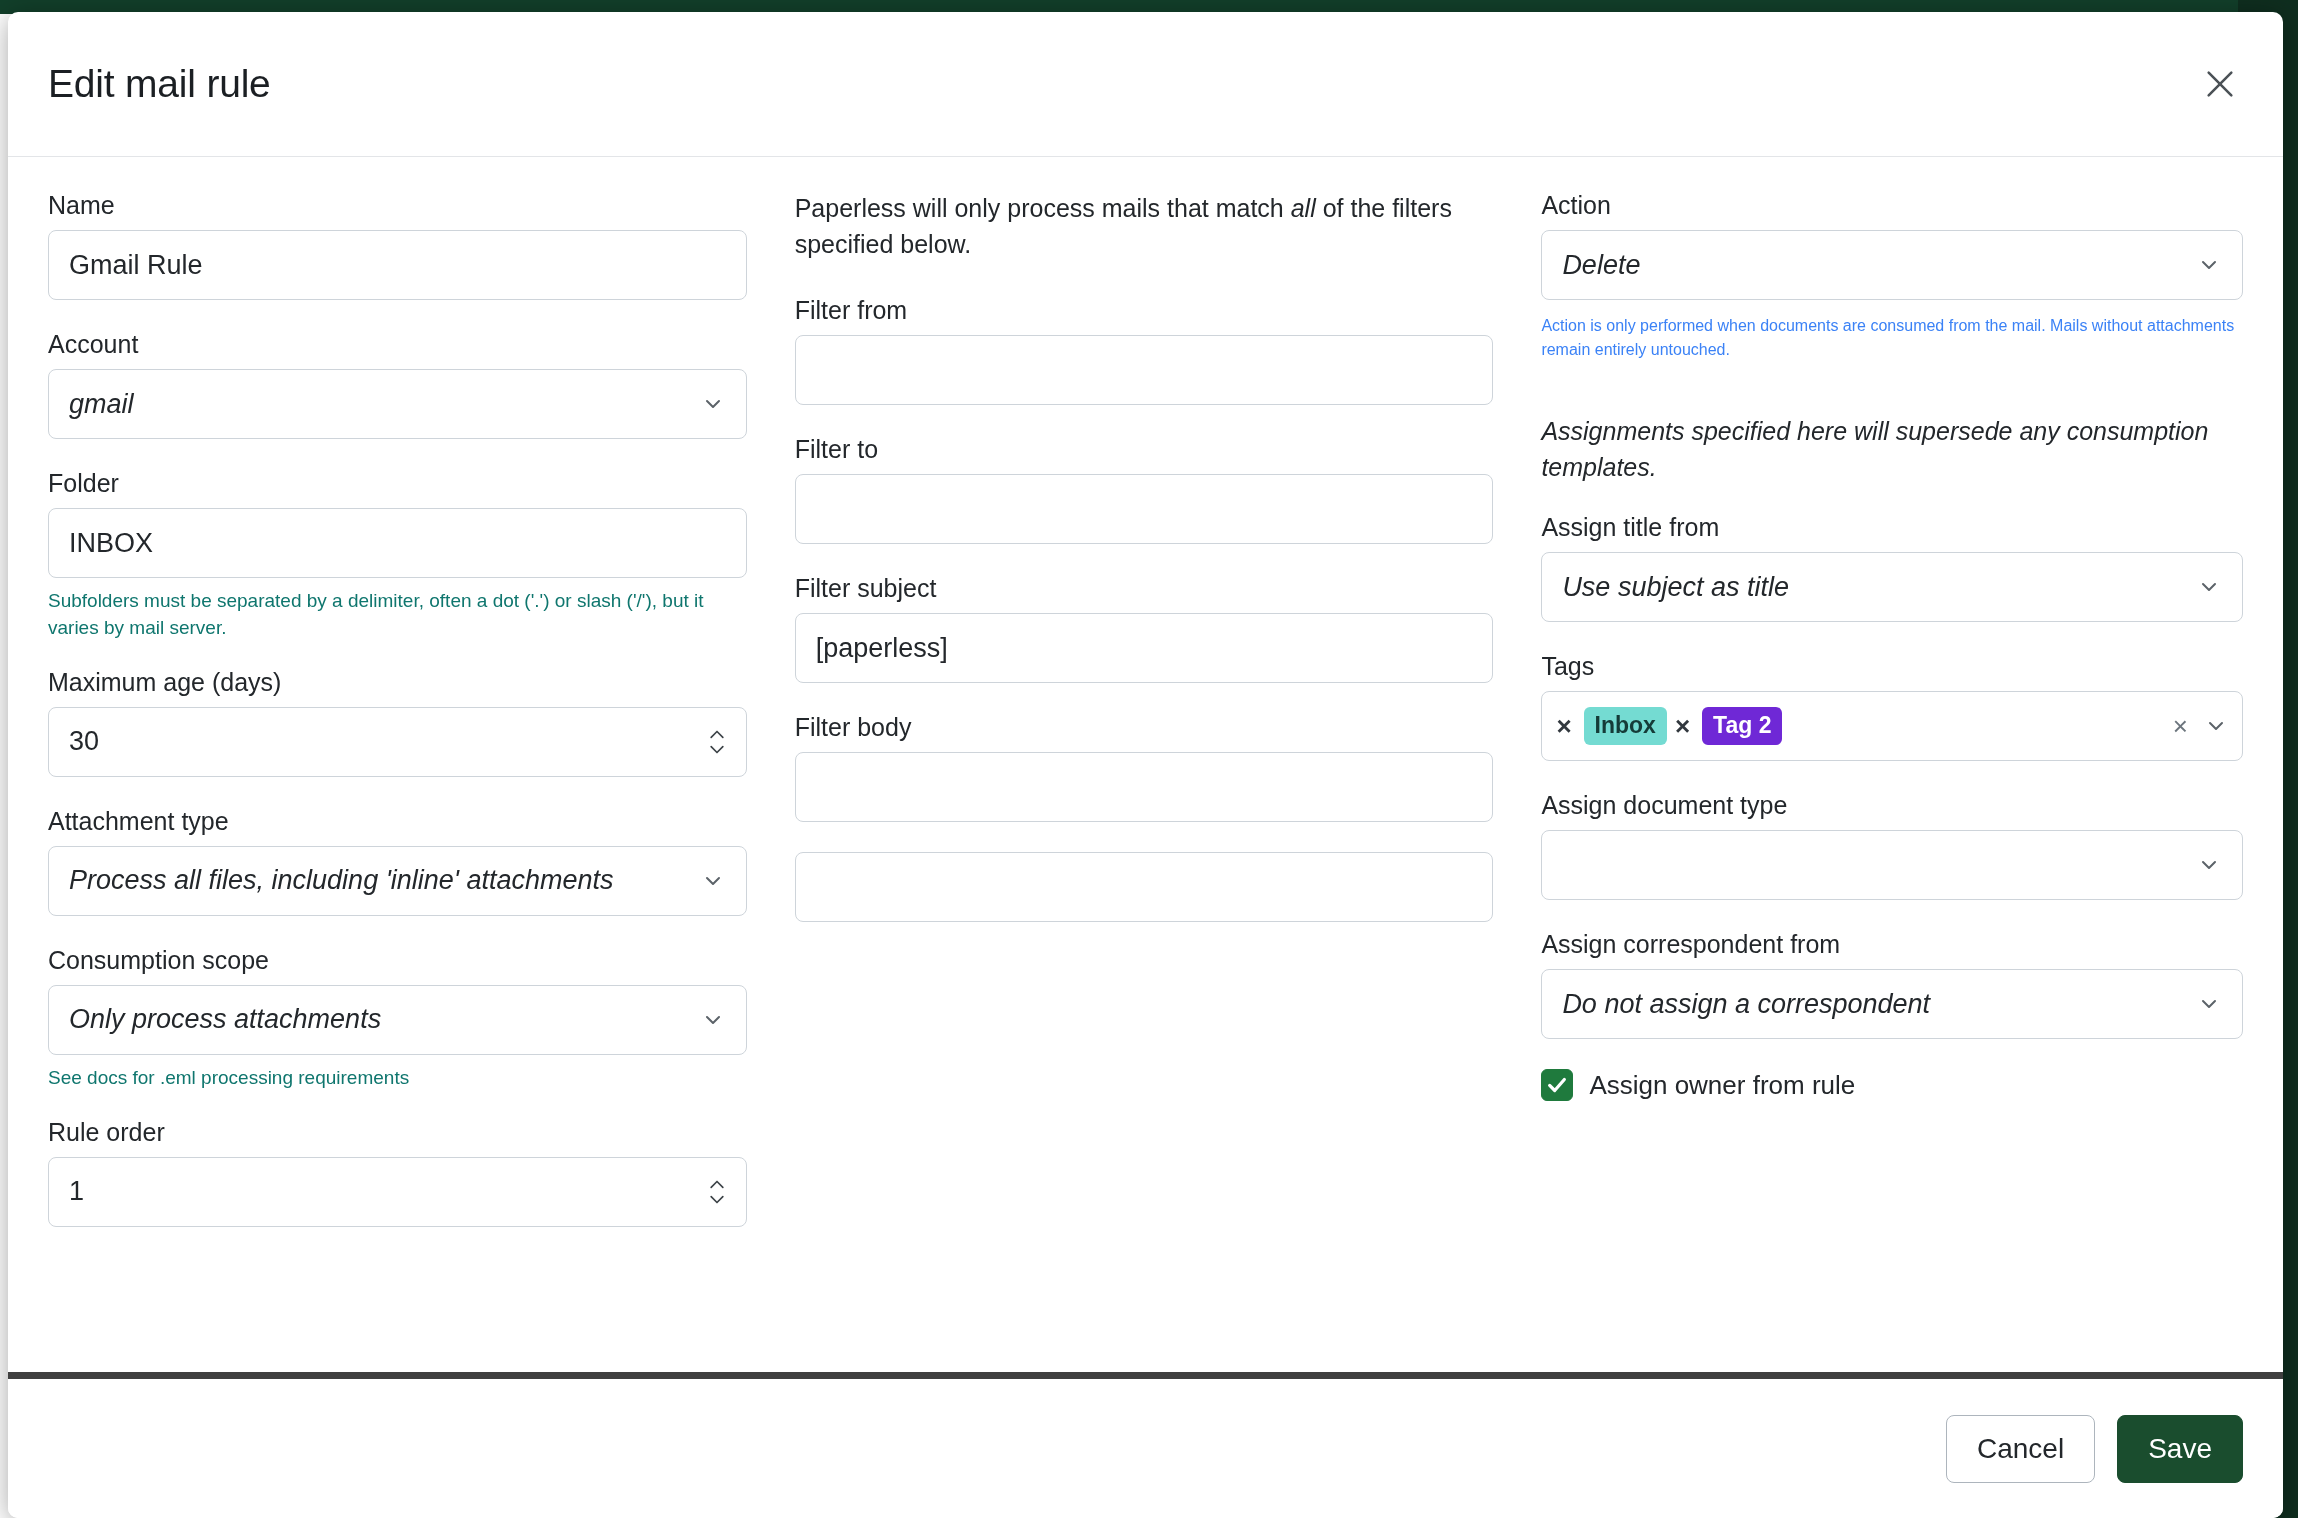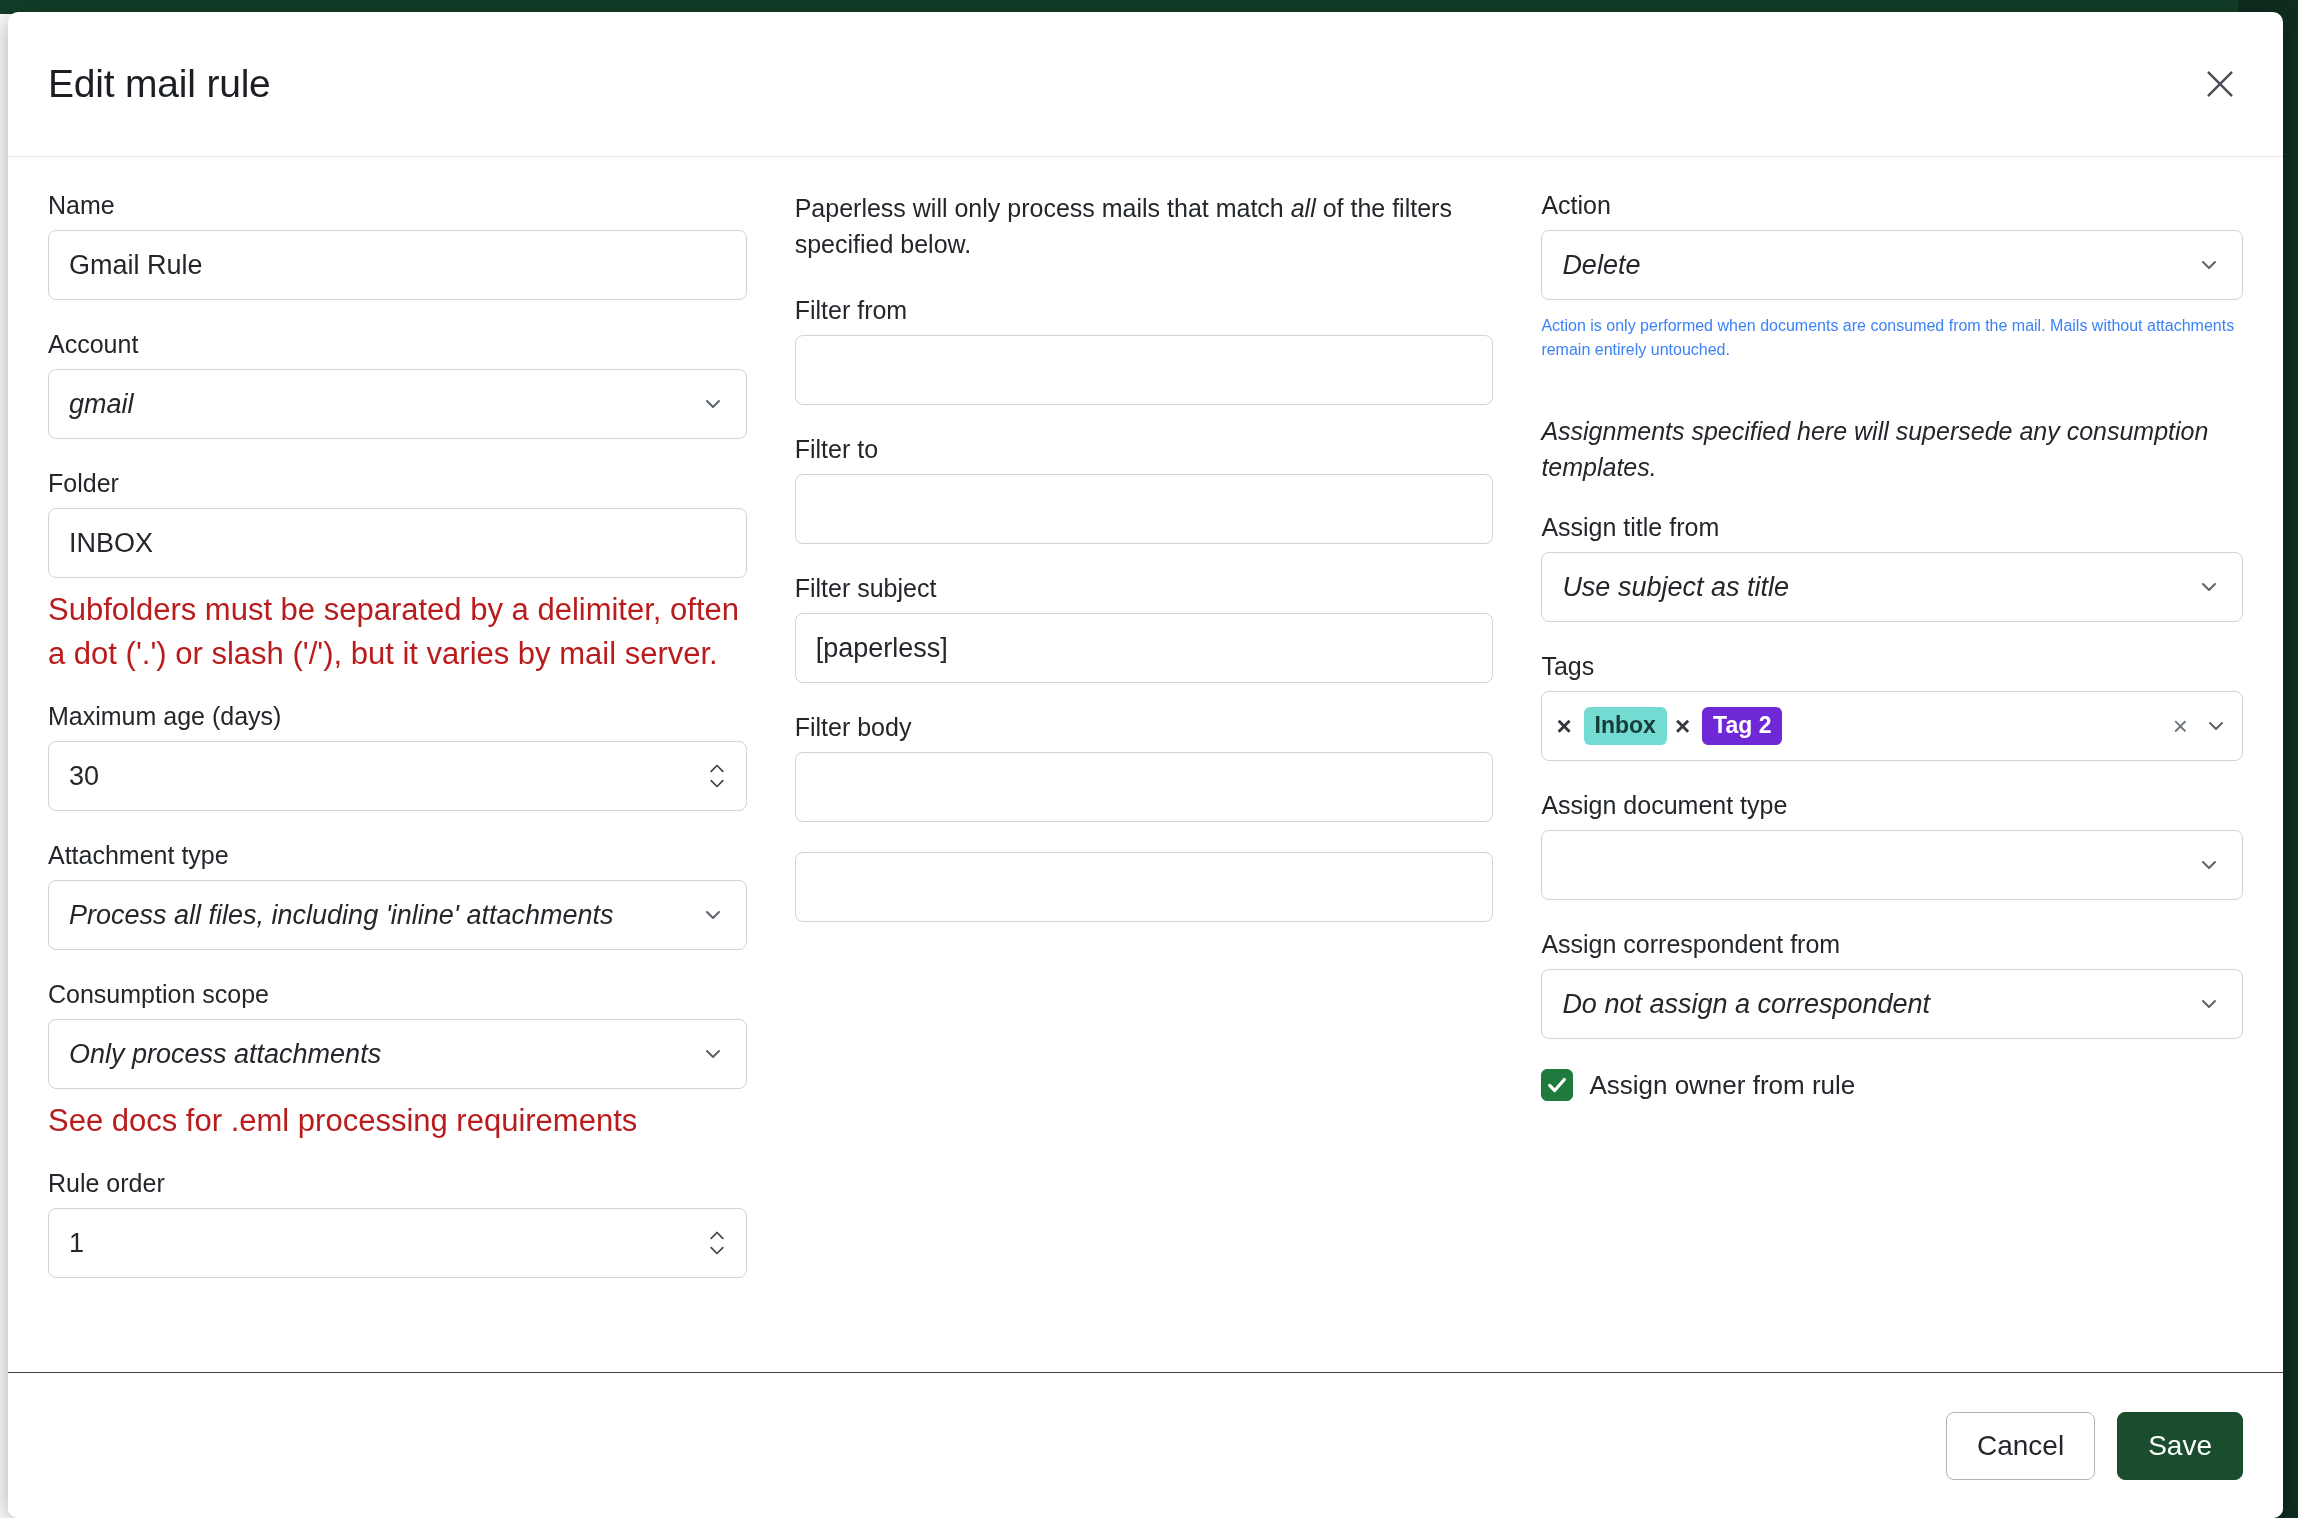--- a/index.html
+++ b/index.html
@@ -112,22 +112,22 @@
   .spinner-wrap .spin {
     position: absolute;
     right: 20px; top: 50%; transform: translateY(-50%);
     color: #3d4348;
     display: flex; flex-direction: column; gap: 3px;
     cursor: pointer;
   }
   .spinner-wrap .spin svg { width: 20px; height: 13px; display: block; }
 
   .hint {
-    font-size: 31px;
-    color: #b91c1c;
+    font-size: 19px;
+    color: #0f766e;
     line-height: 1.42;
     margin-top: 10px;
   }
 
   .field { margin-bottom: 30px; }
   .field.tight { margin-bottom: 26px; }
 
   .intro-text {
     font-size: 25px;
     color: #23272b;
@@ -205,21 +205,21 @@
     display: flex; align-items: center; justify-content: center;
     cursor: pointer;
   }
   .checkbox svg { width: 22px; height: 22px; color: #fff; }
   .checkbox-label { font-size: 26px; color: #23272b; }
 
   .modal-footer {
     position: absolute;
     left: 0; right: 0; bottom: 0;
     height: 146px;
-    border-top: 1px solid #404040;
+    border-top: 7px solid #404040;
     display: flex;
     align-items: center;
     justify-content: flex-end;
     gap: 22px;
     padding: 0 40px;
     background: #fff;
   }
   .btn {
     font-size: 28px;
     border-radius: 8px;

